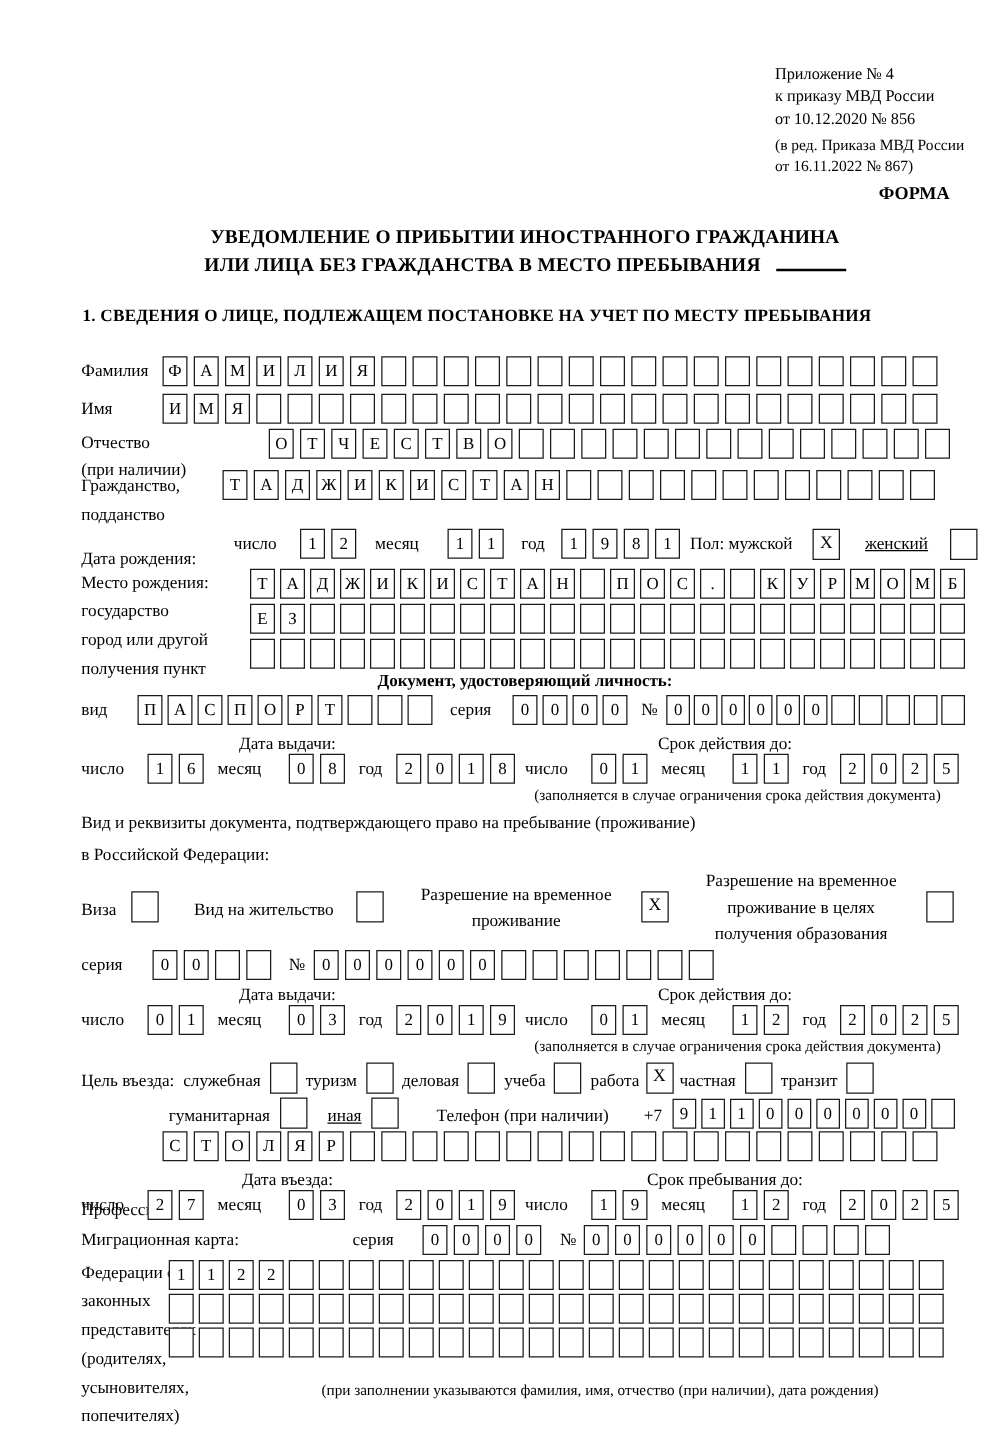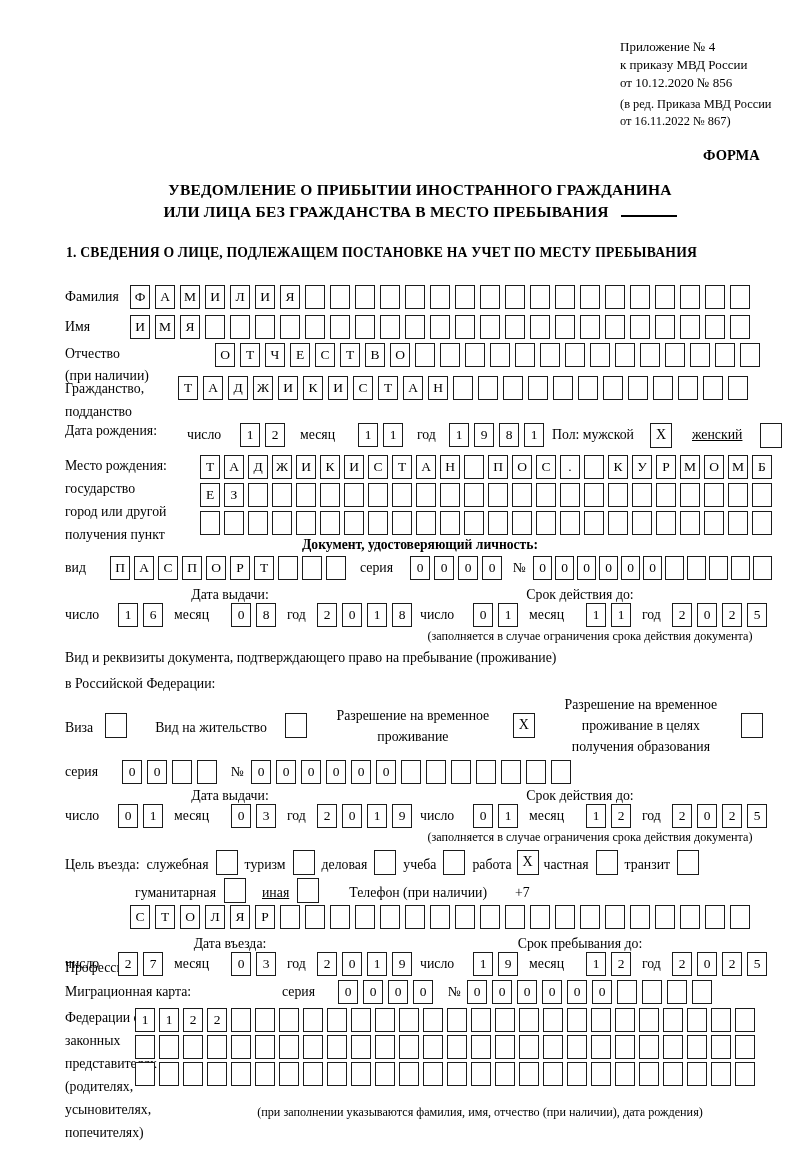--- a/index.html
+++ b/index.html
@@ -28,21 +28,21 @@
   .dochead{font-size:13.6px;}
   .uline{display:inline-block;width:56px;height:14px;border-bottom:2px solid #000;margin-left:12px;}
   .vblock{font-size:13.8px;line-height:21px;text-align:center;width:176px;}
 </style>
 </head>
 <body>
 
 <div class="page">
 
   <div class="arow" style="top:38px;">
-    <div style="left:620px;top:0;">
+    <div style="left:620px;top:12px;">
       <div class="hdr">Приложение № 4</div>
       <div class="hdr">к приказу МВД России</div>
       <div class="hdr">от 10.12.2020 № 856</div>
       <div class="hdr-sub" style="margin-top:4px;">(в ред. Приказа МВД России</div>
       <div class="hdr-sub">от 16.11.2022 № 867)</div>
     </div>
   </div>
 
   <div class="arow" style="top:147px;">
     <div class="b" style="left:703px;top:0;font-size:14.5px;">ФОРМА</div>
@@ -77,21 +77,21 @@
     <div class="cells" style="left:215px;top:0;"><span class="cell">О</span><span class="cell">Т</span><span class="cell">Ч</span><span class="cell">Е</span><span class="cell">С</span><span class="cell">Т</span><span class="cell">В</span><span class="cell">О</span><span class="cell"></span><span class="cell"></span><span class="cell"></span><span class="cell"></span><span class="cell"></span><span class="cell"></span><span class="cell"></span><span class="cell"></span><span class="cell"></span><span class="cell"></span><span class="cell"></span><span class="cell"></span><span class="cell"></span><span class="cell"></span></div>
   </div>
 
   <div class="arow" style="top:376px;">
     <span class="lbl" style="left:65px;top:5px;">Гражданство,</span>
     <span class="lbl" style="left:65px;top:28px;">подданство</span>
     <div class="cells" style="left:178px;top:0;"><span class="cell">Т</span><span class="cell">А</span><span class="cell">Д</span><span class="cell">Ж</span><span class="cell">И</span><span class="cell">К</span><span class="cell">И</span><span class="cell">С</span><span class="cell">Т</span><span class="cell">А</span><span class="cell">Н</span><span class="cell"></span><span class="cell"></span><span class="cell"></span><span class="cell"></span><span class="cell"></span><span class="cell"></span><span class="cell"></span><span class="cell"></span><span class="cell"></span><span class="cell"></span><span class="cell"></span><span class="cell"></span></div>
   </div>
 
   <div class="arow" style="top:423px;">
-    <span class="lbl" style="left:65px;top:0;">Дата рождения:</span>
+    <span class="lbl" style="left:65px;top:16px;">Дата рождения:</span>
     <span class="lbl" style="left:187px;top:4px;">число</span>
     <div class="cells" style="left:240px;top:0;"><span class="cell">1</span><span class="cell">2</span></div>
     <span class="lbl" style="left:300px;top:4px;">месяц</span>
     <div class="cells" style="left:358px;top:0;"><span class="cell">1</span><span class="cell">1</span></div>
     <span class="lbl" style="left:417px;top:4px;">год</span>
     <div class="cells" style="left:449px;top:0;"><span class="cell">1</span><span class="cell">9</span><span class="cell">8</span><span class="cell">1</span></div>
     <span class="lbl" style="left:552px;top:4px;">Пол: мужской</span>
     <div class="cells cbx" style="left:650px;top:0;"><span class="cell">X</span></div>
     <span class="lbl" style="left:692px;top:4px;text-decoration:underline;">женский</span>
     <div class="cells cbx" style="left:760px;top:0;"><span class="cell"></span></div>
@@ -212,20 +212,21 @@
     <div class="cells cbx"><span class="cell"></span></div>
   </div>
 
   <div class="frow" style="top:878px;left:135px;gap:8px;">
     <span class="lbl">гуманитарная</span>
     <div class="cells cbx"><span class="cell"></span></div>
     <span class="lbl" style="margin-left:8px;text-decoration:underline;">иная</span>
     <div class="cells cbx"><span class="cell"></span></div>
     <span class="lbl" style="margin-left:22px;">Телефон (при наличии)</span>
     <span class="lbl" style="margin-left:20px;">+7</span>
+    <div class="cells ph"><span class="cell">9</span><span class="cell">1</span><span class="cell">1</span><span class="cell">0</span><span class="cell">0</span><span class="cell">0</span><span class="cell">0</span><span class="cell">0</span><span class="cell">0</span><span class="cell"></span></div>
   </div>
 
   <div class="arow" style="top:905px;">
     <span class="lbl" style="left:65px;top:7px;margin-top:48px;">Профессия</span>
     <div class="cells" style="left:130px;top:0;"><span class="cell">С</span><span class="cell">Т</span><span class="cell">О</span><span class="cell">Л</span><span class="cell">Я</span><span class="cell">Р</span><span class="cell"></span><span class="cell"></span><span class="cell"></span><span class="cell"></span><span class="cell"></span><span class="cell"></span><span class="cell"></span><span class="cell"></span><span class="cell"></span><span class="cell"></span><span class="cell"></span><span class="cell"></span><span class="cell"></span><span class="cell"></span><span class="cell"></span><span class="cell"></span><span class="cell"></span><span class="cell"></span><span class="cell"></span></div>
   </div>
 
   <div class="arow" style="top:936px;">
     <div class="ctr lbl" style="left:110px;top:0;width:240px;">Дата въезда:</div>
     <div class="ctr lbl" style="left:420px;top:0;width:320px;">Срок пребывания до:</div>

